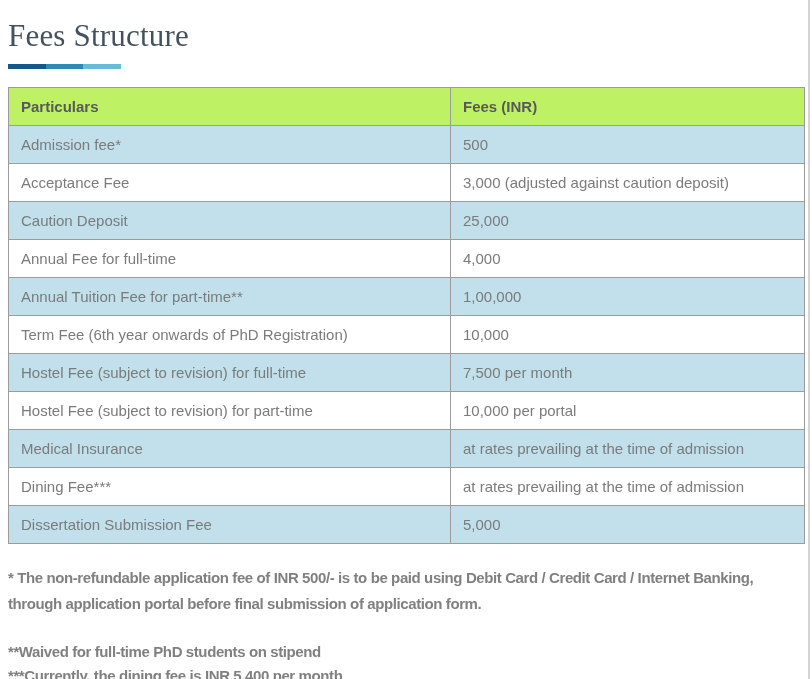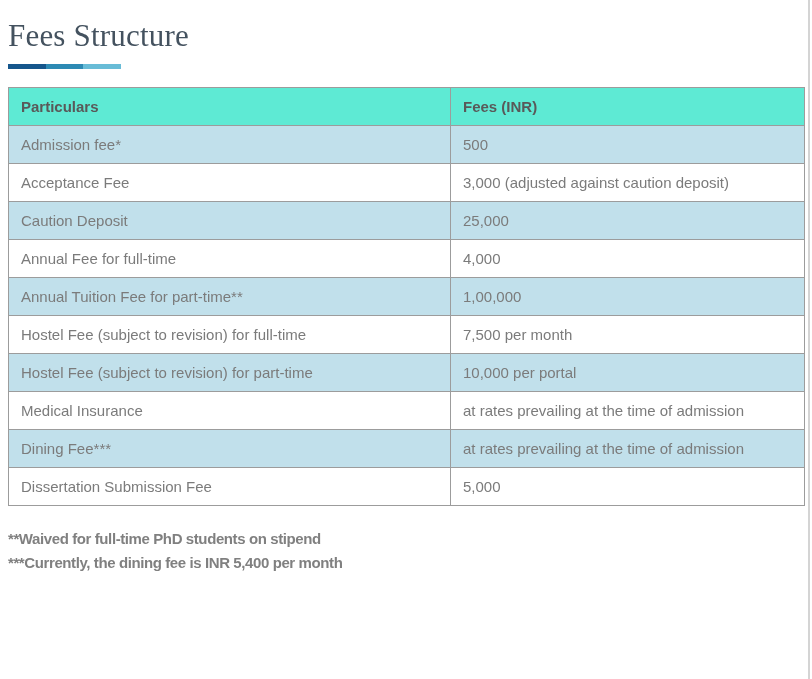--- a/index.html
+++ b/index.html
@@ -48,21 +48,21 @@
     padding: 0 12px;
     font-size: 15px;
     text-align: left;
     vertical-align: middle;
     overflow: hidden;
     white-space: nowrap;
   }
   .fees-table th {
     color: #595959;
     font-weight: 700;
-    background: #5eead4;
+    background: #bef264;
   }
   .fees-table td {
     color: #7b7b7b;
     font-weight: 400;
   }
   .fees-table col.col-particulars { width: 442px; }
   .fees-table col.col-fees { width: 354px; }
   .fees-table tbody tr:nth-child(odd) td { background: #c1e0eb; }
   .fees-table tbody tr:nth-child(even) td { background: #ffffff; }
 
@@ -134,20 +134,24 @@
         </tr>
         <tr>
           <td>Annual Fee for full-time</td>
           <td>4,000</td>
         </tr>
         <tr>
           <td>Annual Tuition Fee for part-time**</td>
           <td>1,00,000</td>
         </tr>
         <tr>
+          <td>Term Fee (6th year onwards of PhD Registration)</td>
+          <td>10,000</td>
+        </tr>
+        <tr>
           <td>Hostel Fee (subject to revision) for full-time</td>
           <td>7,500 per month</td>
         </tr>
         <tr>
           <td>Hostel Fee (subject to revision) for part-time</td>
           <td>10,000 per portal</td>
         </tr>
         <tr>
           <td>Medical Insurance</td>
           <td>at rates prevailing at the time of admission</td>
@@ -157,19 +161,20 @@
           <td>at rates prevailing at the time of admission</td>
         </tr>
         <tr>
           <td>Dissertation Submission Fee</td>
           <td>5,000</td>
         </tr>
       </tbody>
   </table>
 
   <div class="notes">
+    <p class="note-primary">* The non-refundable application fee of INR 500/- is to be paid using Debit Card / Credit Card / Internet Banking, through application portal before final submission of application form.</p>
     <p class="note-secondary">**Waived for full-time PhD students on stipend</p>
     <p class="note-secondary">***Currently, the dining fee is INR 5,400 per month</p>
   </div>
 
 </div>
 
 <div class="right-edge-line"></div>
 
 </body></html>

